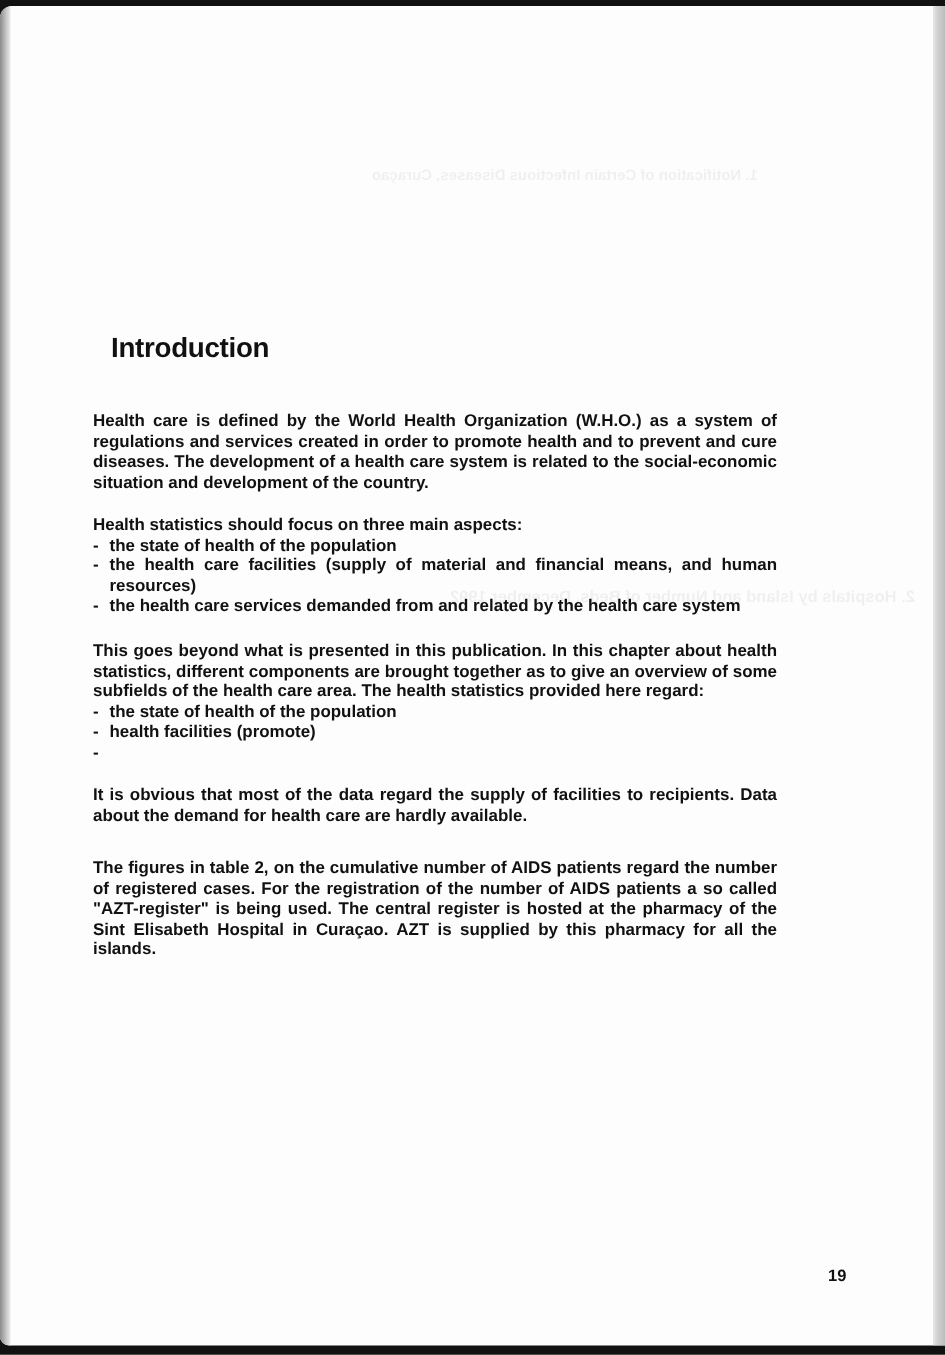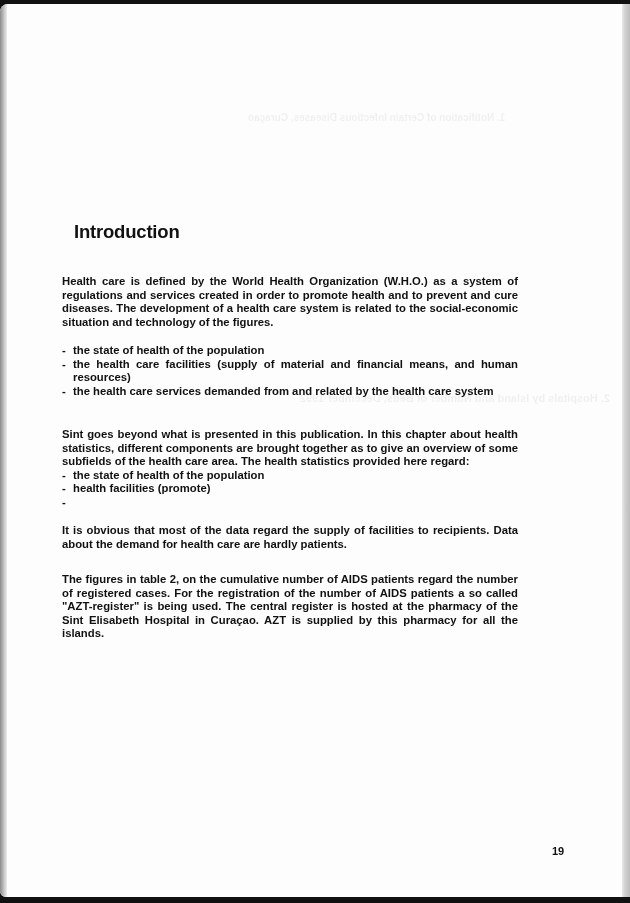--- a/index.html
+++ b/index.html
@@ -107,38 +107,39 @@
 <div class="page">
   <div class="left-edge"></div>
   <div class="right-edge"></div>
 
   <div class="bleed" style="left:248px; top:108px; transform:scaleX(-1); font-size:10px; font-weight:bold;">1.  Notification of Certain Infectious Diseases, Curaçao</div>
   <div class="bleed" style="left:300px; top:388px; transform:scaleX(-1); font-size:11px; font-weight:bold;">2.  Hospitals by Island and Number of Beds, December 1992</div>
 
   <div class="content">
     <h1 class="title">Introduction</h1>
 
-    <p class="para p1">Health care is defined by the World Health Organization (W.H.O.) as a system of regulations and services created in order to promote health and to prevent and cure diseases. The development of a health care system is related to the social-economic situation and technology of the figures.</p>
+    <p class="para p1">Health care is defined by the World Health Organization (W.H.O.) as a system of regulations and services created in order to promote health and to prevent and cure diseases. The development of a health care system is related to the social-economic situation and development of the country.</p>
 
     <div class="para p2">
+      <div>Health statistics should focus on three main aspects:</div>
       <ul class="list">
         <li><span class="dash">-</span><span>the state of health of the population</span></li>
         <li><span class="dash">-</span><span>the health care facilities (supply of material and financial means, and human resources)</span></li>
         <li><span class="dash">-</span><span>the health care services demanded from and related by the health care system</span></li>
       </ul>
     </div>
 
     <div class="para p3">
-      <div style="text-align:justify;">Sint goes beyond what is presented in this publication. In this chapter about health statistics, different components are brought together as to give an overview of some subfields of the health care area. The health statistics provided here regard:</div>
+      <div style="text-align:justify;">This goes beyond what is presented in this publication. In this chapter about health statistics, different components are brought together as to give an overview of some subfields of the health care area. The health statistics provided here regard:</div>
       <ul class="list">
         <li><span class="dash">-</span><span>the state of health of the population</span></li>
         <li><span class="dash">-</span><span>health facilities (promote)</span></li>
         <li><span class="dash">-</span></li>
       </ul>
     </div>
 
-    <p class="para p4">It is obvious that most of the data regard the supply of facilities to recipients. Data about the demand for health care are hardly patients.</p>
+    <p class="para p4">It is obvious that most of the data regard the supply of facilities to recipients. Data about the demand for health care are hardly available.</p>
 
     <p class="para p5">The figures in table 2, on the cumulative number of AIDS patients regard the number of registered cases. For the registration of the number of AIDS patients a so called "AZT-register" is being used. The central register is hosted at the pharmacy of the Sint Elisabeth Hospital in Curaçao. AZT is supplied by this pharmacy for all the islands.</p>
   </div>
 
   <div class="page-number">19</div>
 </div>
 
 </body></html>

